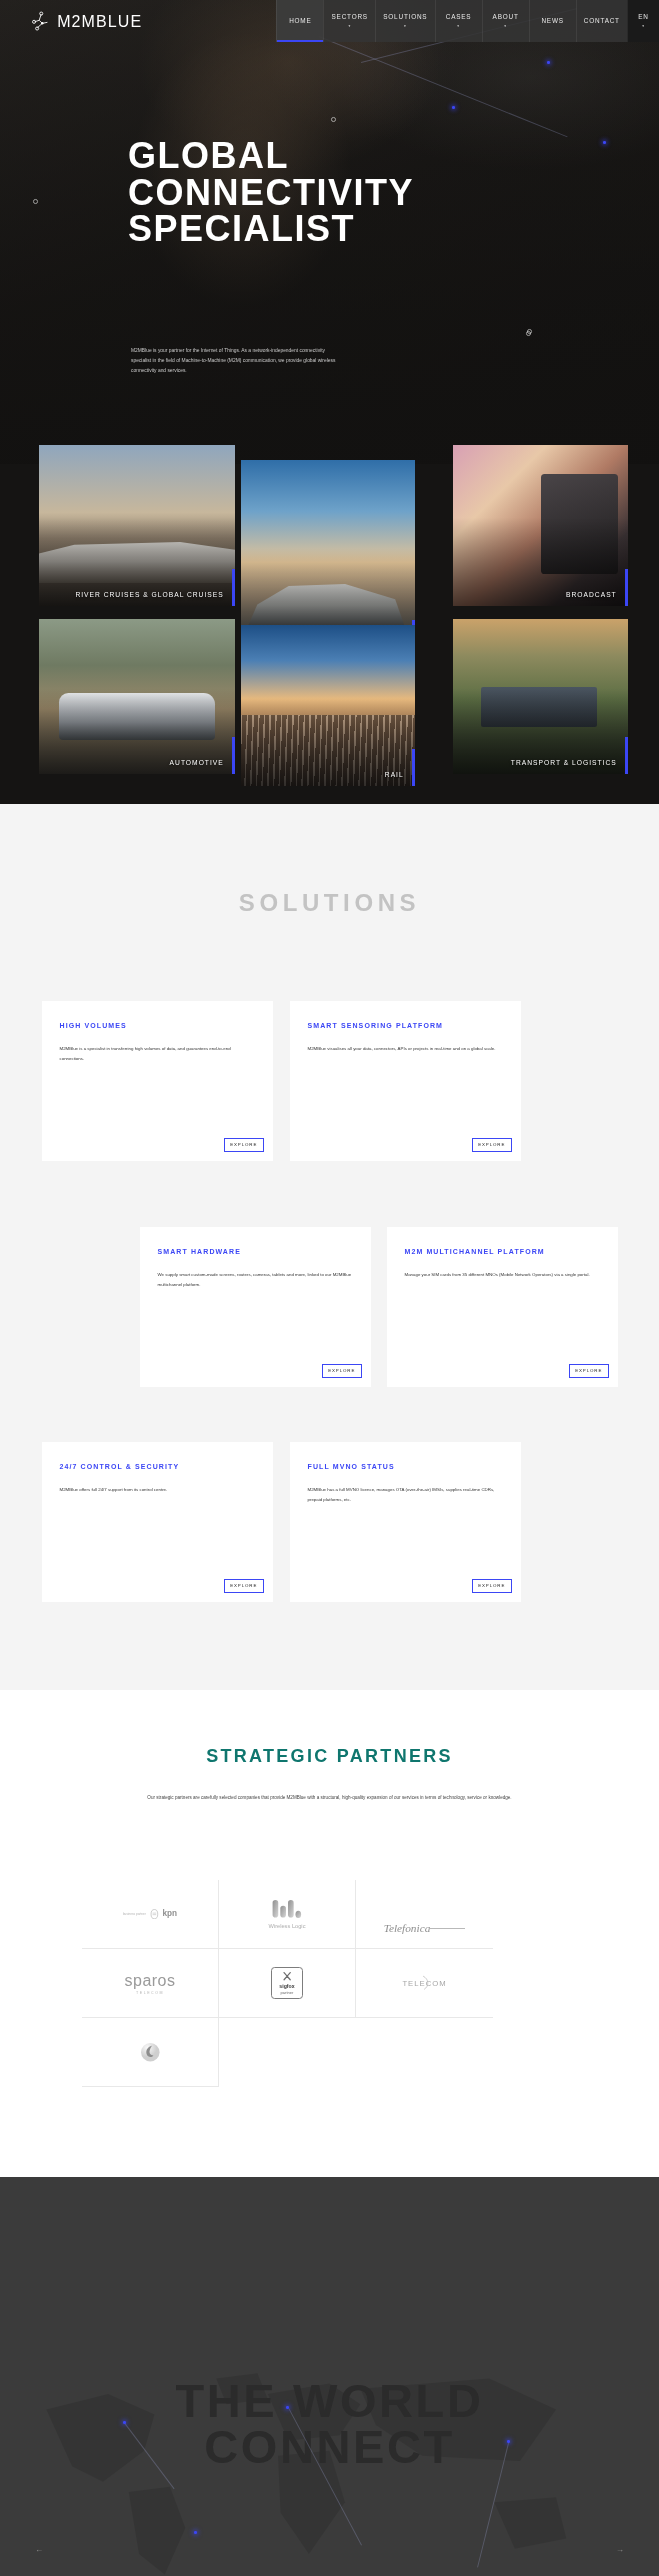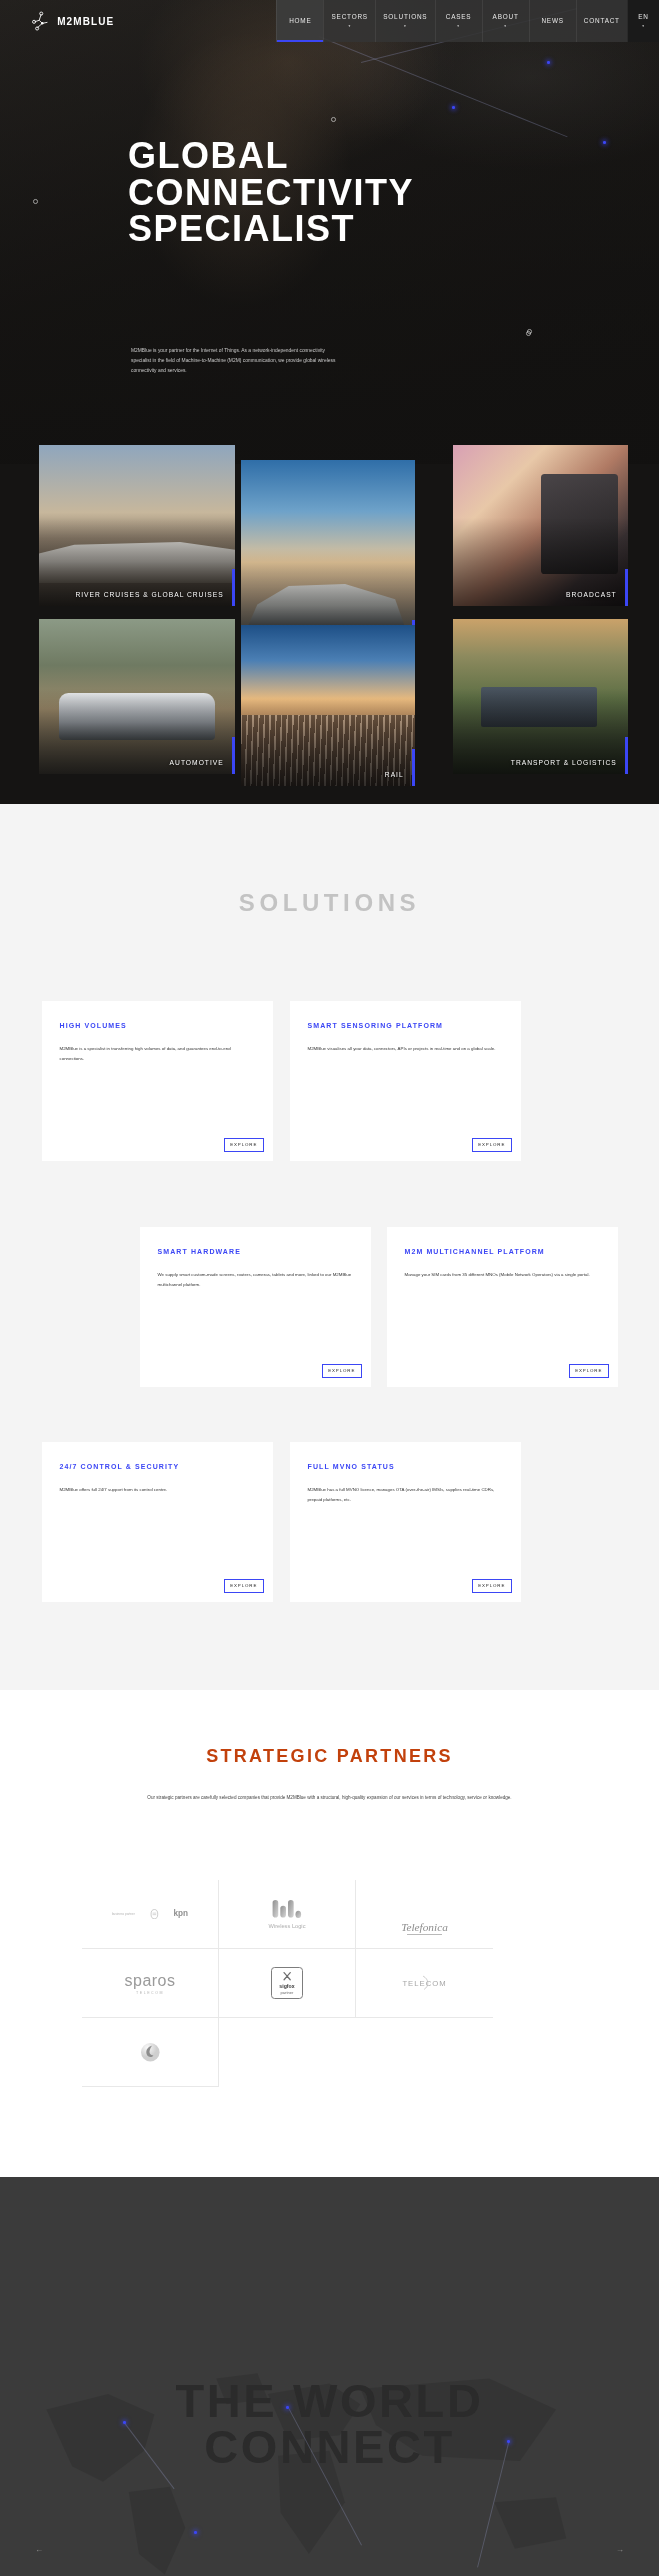--- a/index.html
+++ b/index.html
@@ -29,21 +29,21 @@
   .nav-item{position:relative;display:flex;flex-direction:column;align-items:center;justify-content:center;
     min-width:47px;padding:0 7.2px;background:rgba(52,52,52,.88);border-left:0.5px solid rgba(255,255,255,.07);
     color:#e9e9e9;font-size:6.4px;letter-spacing:0.8px;cursor:pointer;}
   .nav-item.lang{background:rgba(26,26,26,.95);min-width:32px;}
   .nav-item.active{background:rgba(60,60,60,.95);}
   .nav-item .lbl{line-height:1;}
   .nav-item .caret{font-size:3.6px;margin-top:3.1px;opacity:.85;}
   .nav-underline{position:absolute;left:0;right:0;bottom:0;height:2.1px;background:#3b46f5;}
   #logo{position:absolute;left:32px;top:11.3px;display:flex;align-items:center;gap:6.7px;z-index:10;cursor:pointer;}
   #logo .mark{width:18.5px;height:20.6px;position:relative;}
-  #logo .txt{color:#fff;font-size:10px;letter-spacing:1.1px;font-weight:700;}
+  #logo .txt{color:#fff;font-size:16px;letter-spacing:1.1px;font-weight:400;}
 
   #hero-h1{position:absolute;left:128px;top:138px;z-index:5;color:#fff;font-size:36px;line-height:1.02;
     letter-spacing:1.5px;font-weight:700;text-transform:uppercase;}
   #hero-p{position:absolute;left:131px;top:346px;width:206px;z-index:5;color:#c9c9c9;font-size:4.9px;line-height:2.05;}
 
   
   #sectors{position:absolute;left:0;top:464px;width:659px;height:340px;background:#151413;}
   .tile{position:absolute;overflow:hidden;cursor:pointer;}
   .tile .img{position:absolute;inset:0;}
   .tile .shade{position:absolute;inset:0;background:linear-gradient(180deg,rgba(0,0,0,0) 45%,rgba(0,0,0,.62));}
@@ -76,21 +76,21 @@
     letter-spacing:4.6px;font-weight:700;text-transform:uppercase;}
   .card{position:absolute;background:#fff;padding:19.6px 17.5px 0 17.5px;}
   .card h3{color:#3b46f5;font-size:7px;letter-spacing:1.1px;font-weight:700;text-transform:uppercase;line-height:1.45;}
   .card p{margin-top:13.4px;color:#343434;font-size:4.4px;line-height:2.15;}
   .explore{position:absolute;right:9.3px;bottom:9.3px;width:40px;height:14px;border:0.8px solid #3b46f5;
     display:flex;align-items:center;justify-content:center;color:#1c1c1c;font-size:4.4px;letter-spacing:0.9px;
     background:#fff;cursor:pointer;}
 
   
   #partners{position:absolute;left:0;top:1690px;width:659px;height:487px;background:#fff;}
-  #p-title{position:absolute;left:0;right:0;top:56px;text-align:center;color:#c2410c;font-size:18px;
+  #p-title{position:absolute;left:0;right:0;top:56px;text-align:center;color:#0f766e;font-size:18px;
     letter-spacing:2.3px;font-weight:700;text-transform:uppercase;}
   #p-sub{position:absolute;left:72px;width:515px;top:103px;text-align:center;color:#444;font-size:4.6px;line-height:2.1;}
   #logo-grid{position:absolute;left:82px;top:190px;width:412px;display:flex;flex-wrap:wrap;}
   .logo-cell{width:137px;height:69px;display:flex;align-items:center;justify-content:center;
     border-right:0.5px solid #e8e8e8;border-bottom:0.5px solid #e8e8e8;cursor:pointer;}
   .logo-cell:nth-child(3n){border-right:none;}
 
   
   #case{position:absolute;left:0;top:2177px;width:659px;height:635px;background:#3b3b3b;overflow:hidden;}
   #worldmap{position:absolute;left:0;top:155px;width:659px;height:289px;opacity:.5;}
@@ -246,21 +246,21 @@
     <div class="explore cond">EXPLORE</div>
   </div>
 </section>
 
 <section id="partners">
   <h2 id="p-title" class="cond">STRATEGIC PARTNERS</h2>
   <p id="p-sub" class="cond">Our strategic partners are carefully selected companies that provide M2MBlue with a structural, high-quality expansion of our services in terms of technology, service or knowledge.</p>
 
   <div id="logo-grid">
     <div class="logo-cell">
-      <span style="display:flex;align-items:center;gap:15px;">
+      <span style="display:flex;align-items:center;gap:4px;">
         <span class="cond" style="color:#b4b4b4;font-size:3.1px;line-height:1.35;text-align:right;">business partner</span>
         <svg width="8.8" height="10.3" viewBox="0 0 17 20">
             <ellipse cx="8.5" cy="10" rx="6.5" ry="9" fill="none" stroke="#b0b0b0" stroke-width="1.2"></ellipse>
             <path d="M5 8 h7 M5 11 h7" stroke="#b0b0b0" stroke-width="1"></path>
           </svg>
         <span style="color:#909090;font-size:8.2px;font-weight:700;">kpn</span>
       </span>
     </div>
     <div class="logo-cell">
       <span style="display:flex;flex-direction:column;align-items:center;gap:2.1px;">
@@ -273,21 +273,21 @@
             </defs>
           <rect x="3" y="2" width="11" height="34" rx="5.5" fill="url(#wg)"></rect>
           <rect x="18" y="13" width="11" height="23" rx="5.5" fill="url(#wg)"></rect>
           <rect x="33" y="2" width="11" height="34" rx="5.5" fill="url(#wg)"></rect>
           <ellipse cx="53" cy="30" rx="5.5" ry="7" fill="url(#wg)"></ellipse>
         </svg>
         <span class="cond" style="color:#adadad;font-size:5.7px;">Wireless Logic</span>
       </span>
     </div>
     <div class="logo-cell">
-      <span style="display:flex;flex-direction:column;align-items:center;margin-top:28px;">
+      <span style="display:flex;flex-direction:row;align-items:center;margin-top:28px;">
         <span style="font-family:'Liberation Serif',serif;font-style:italic;color:#8e8e8e;font-size:11.3px;">Telefonica</span>
         <span style="width:35px;height:0.8px;background:#b9b9b9;margin-top:1.5px;"></span>
       </span>
     </div>
     <div class="logo-cell">
       <span style="display:flex;flex-direction:column;align-items:center;gap:1px;">
         <span style="color:#9a9a9a;font-size:16px;letter-spacing:0.5px;">sparos</span>
         <span class="cond" style="color:#b6b6b6;font-size:3.6px;letter-spacing:1.5px;">TELECOM</span>
       </span>
     </div>

